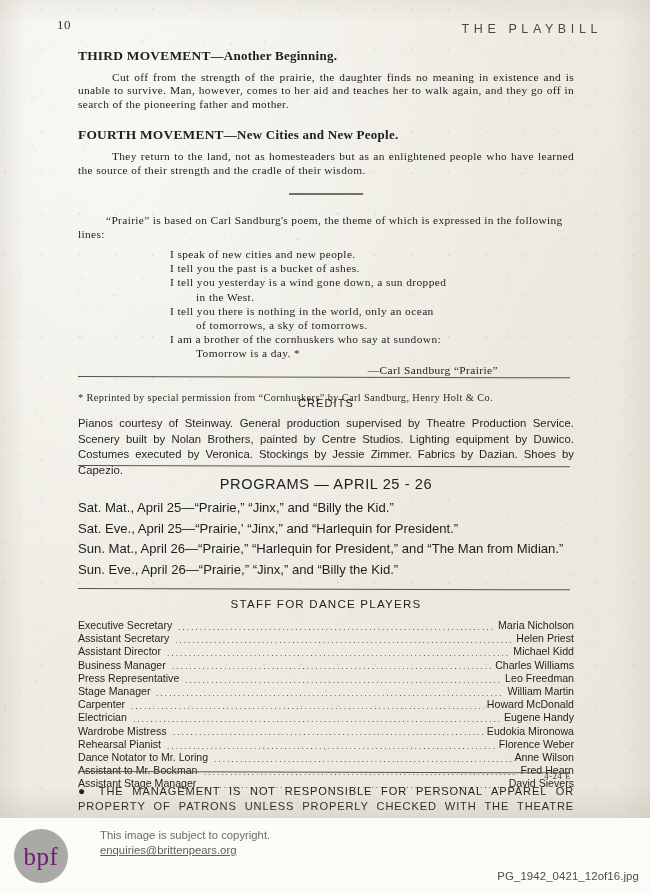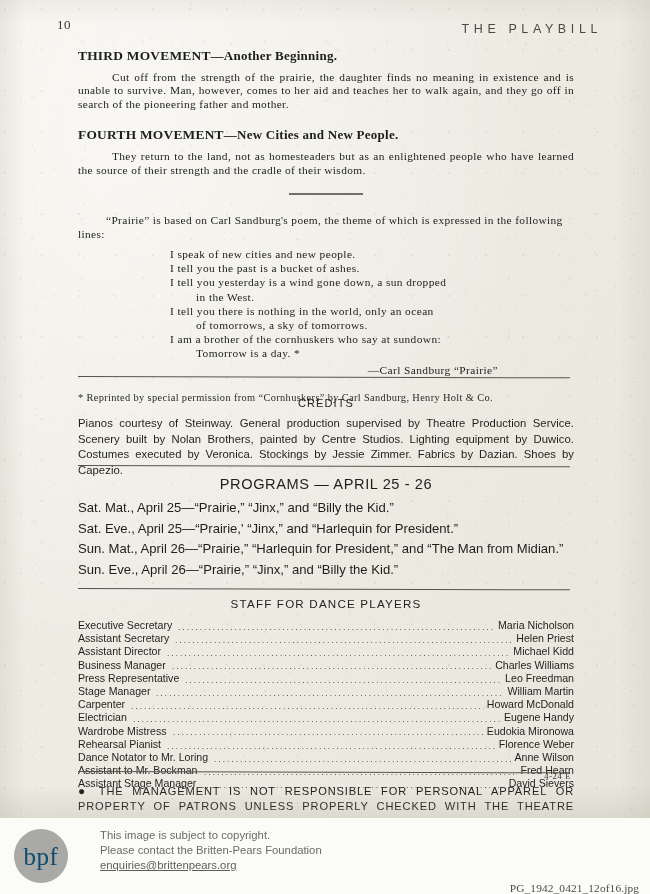--- a/index.html
+++ b/index.html
@@ -293,21 +293,21 @@
     background: #fbfbf8;
   }
   #bpf-logo {
     position: absolute;
     left: 14px;
     top: 11px;
     width: 54px;
     height: 54px;
     border-radius: 50%;
     background: #a9a9a6;
-    color: #0c4a6e;
+    color: #701a75;
     font-family: "Liberation Serif", serif;
     font-size: 25px;
     letter-spacing: .5px;
     display: flex;
     align-items: center;
     justify-content: center;
     line-height: 1;
   }
   #banner-text {
     position: absolute;
@@ -320,22 +320,22 @@
     color: #6d6c69;
   }
   #banner-email {
     text-decoration: underline;
     font-weight: normal;
     color: #5f5e5b;
   }
   #filename {
     position: absolute;
     right: 11px;
-    top: 64px;
-    font-family: Liberation Serif, serif;
+    top: 52px;
+    font-family: Liberation Sans, sans-serif;
     font-size: 11.4px;
     letter-spacing: .1px;
     color: #4e4d4a;
   }
 </style>
 </head>
 <body>
 
 <div id="scan">
 
@@ -469,19 +469,18 @@
       <p id="notice-text"><span class="bullet">●</span> <span>THE MANAGEMENT IS NOT RESPONSIBLE FOR PERSONAL APPAREL OR PROPERTY OF PATRONS UNLESS PROPERLY CHECKED WITH THE THEATRE ATTENDANT</span></p>
     </div>
 
     <div id="vignette"></div>
   </div>
 
   <div id="banner">
     <div id="bpf-logo">bpf</div>
     <div id="banner-text">
       <div>This image is subject to copyright.</div>
-      <div>Please contact the Britten-Pears Foundation</div>
       <a id="banner-email" href="#">enquiries@brittenpears.org</a>
     </div>
     <div id="filename">PG_1942_0421_12of16.jpg</div>
   </div>
 
 </div>
 
 </body></html>

